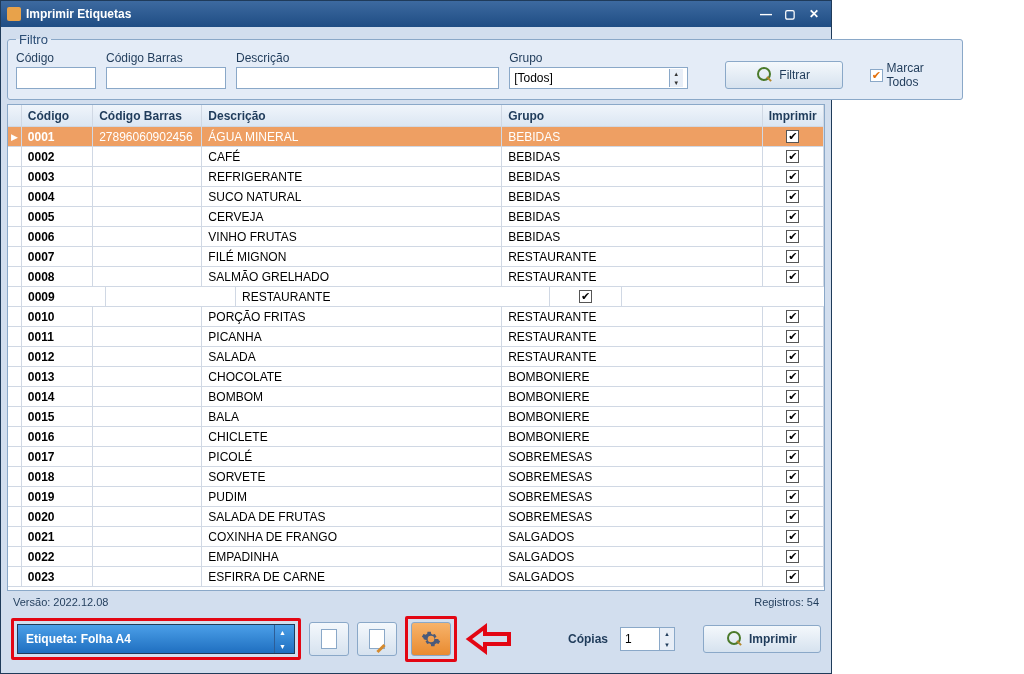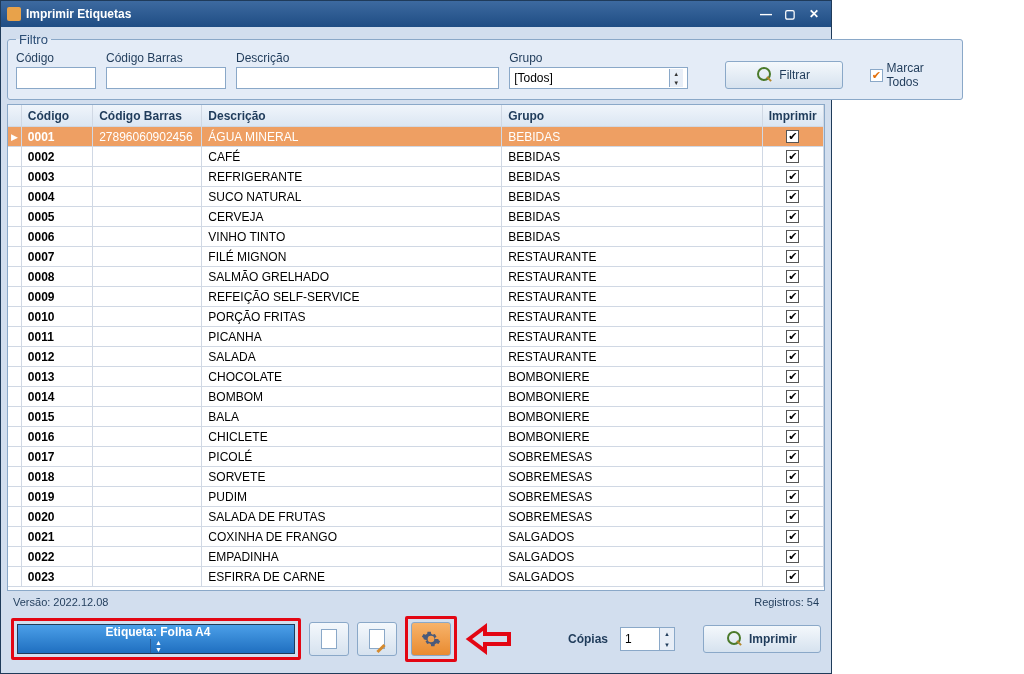--- a/index.html
+++ b/index.html
@@ -154,21 +154,20 @@
     gap: 8px;
   }
   .redbox { border: 3px solid #e30613; border-radius:2px; padding:3px; display:inline-flex; align-items:center;}
   .etq-combo {
     width: 278px; height: 30px;
     background: linear-gradient(to bottom,#4b9fe8,#1f6fc0);
     border:1px solid #1f3b5a;
     color:#fff; font-weight:bold;
     display:flex; align-items:center; justify-content:space-between;
     padding: 0 4px 0 8px;
-    flex-direction: column;
   }
   .etq-combo .caret {
     width:16px; height:100%; display:flex; flex-direction:column; border-left:1px solid #2d5d96;
   }
   .etq-combo .caret div { flex:1; display:flex; align-items:center; justify-content:center; font-size:7px;}
   .iconbtn {
     width:40px; height:34px;
     background: linear-gradient(to bottom,#f4f8fc,#d6e2ef);
     border:1px solid #8aa8c8; border-radius:3px;
     display:flex; align-items:center; justify-content:center;
@@ -312,21 +311,21 @@
             <div class="cell c-desc">CERVEJA</div>
             <div class="cell c-grupo">BEBIDAS</div>
             <div class="cell c-print">
               <div class="cbox">✔</div>
             </div>
           </div>
           <div class="grid-row">
             <div class="cell c-rowind"></div>
             <div class="cell c-codigo">0006</div>
             <div class="cell c-barras"></div>
-            <div class="cell c-desc">VINHO TINTO</div>
+            <div class="cell c-desc">VINHO FRUTAS</div>
             <div class="cell c-grupo">BEBIDAS</div>
             <div class="cell c-print">
               <div class="cbox">✔</div>
             </div>
           </div>
           <div class="grid-row">
             <div class="cell c-rowind"></div>
             <div class="cell c-codigo">0007</div>
             <div class="cell c-barras"></div>
             <div class="cell c-desc">FILÉ MIGNON</div>
@@ -342,21 +341,20 @@
             <div class="cell c-desc">SALMÃO GRELHADO</div>
             <div class="cell c-grupo">RESTAURANTE</div>
             <div class="cell c-print">
               <div class="cbox">✔</div>
             </div>
           </div>
           <div class="grid-row">
             <div class="cell c-rowind"></div>
             <div class="cell c-codigo">0009</div>
             <div class="cell c-barras"></div>
-            <div class="cell c-desc">REFEIÇÃO SELF-SERVICE</div>
             <div class="cell c-grupo">RESTAURANTE</div>
             <div class="cell c-print">
               <div class="cbox">✔</div>
             </div>
           </div>
           <div class="grid-row">
             <div class="cell c-rowind"></div>
             <div class="cell c-codigo">0010</div>
             <div class="cell c-barras"></div>
             <div class="cell c-desc">PORÇÃO FRITAS</div>

